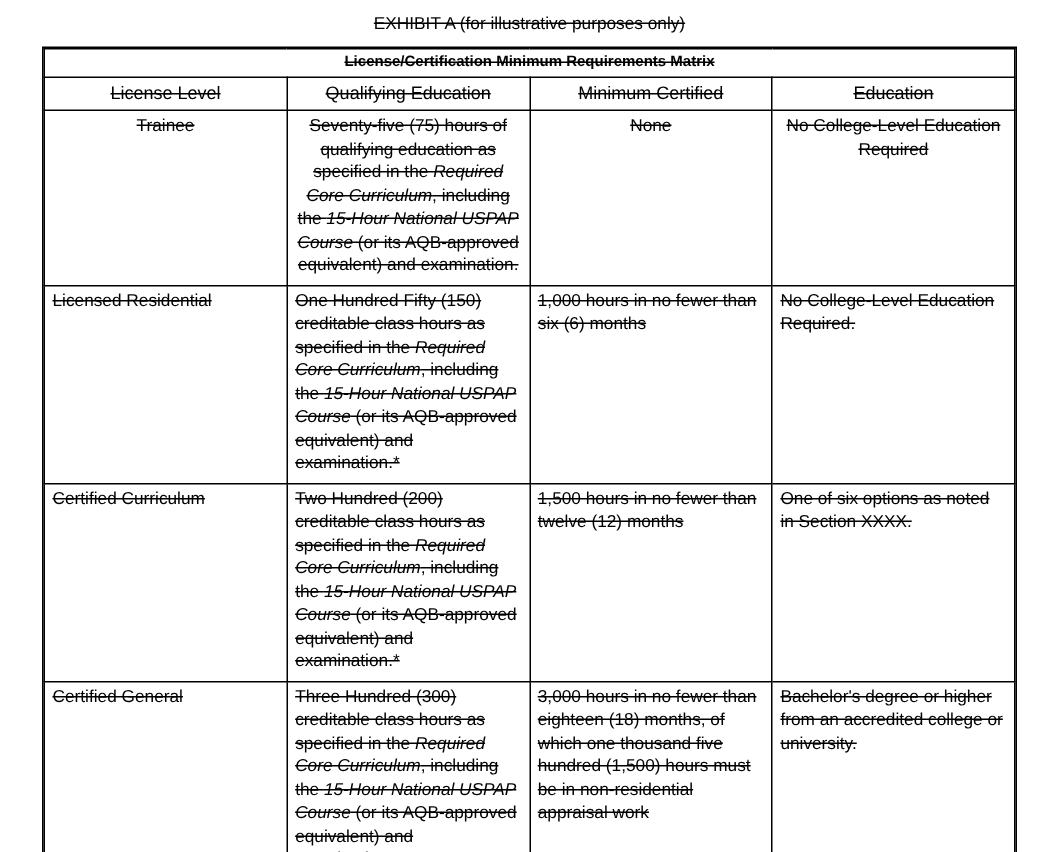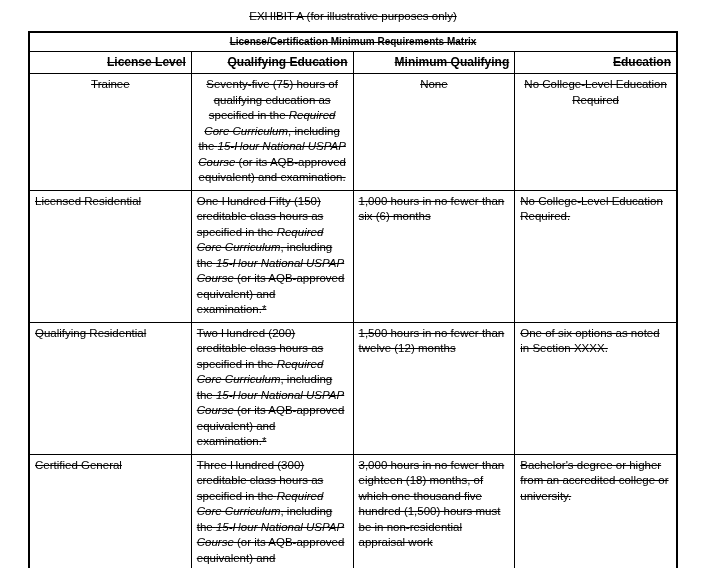--- a/index.html
+++ b/index.html
@@ -49,22 +49,22 @@
     box-sizing: border-box;
   }
   .title-row td {
     text-align: center;
     font-weight: bold;
     font-size: 10px;
     padding: 2px 4px 3px 4px;
     text-decoration: line-through;
   }
   .head-row td {
-    text-align: right;
-    font-weight: bold;
+    text-align: center;
+    font-weight: normal;
     font-size: 12px;
     padding: 2px 4px 3px 4px;
   }
   .head-row td .strike {
     text-decoration: line-through;
   }
   td.c0 { width: 124px; }
   td.c1 { width: 196px; }
   td.c2 { width: 158px; }
   td.c3 { width: 172px; }
@@ -91,21 +91,21 @@
 
   <div class="matrix-wrap">
     <table class="matrix">
       <tbody>
           <tr class="title-row">
         <td colspan="4">License/Certification Minimum Requirements Matrix</td>
       </tr>
       <tr class="head-row">
         <td class="c0"><span class="strike">License Level</span></td>
         <td class="c1"><span class="strike">Qualifying Education</span></td>
-        <td class="c2"><span class="strike">Minimum Qualifying</span></td>
+        <td class="c2"><span class="strike">Minimum Certified</span></td>
         <td class="c3"><span class="strike">Education</span></td>
       </tr>
 
       <tr class="row-trainee">
         <td class="c0">
           <div class="cell-text">Trainee</div>
         </td>
         <td class="c1">
           <div class="cell-text"><span>Seventy-five (75) hours of qualifying education as specified in the </span><em>Required Core Curriculum</em><span>, including the </span><em>15-Hour National USPAP Course</em><span> (or its AQB-approved equivalent) and examination.</span></div>
         </td>
@@ -127,21 +127,21 @@
         <td class="c2">
           <div class="cell-text">1,000 hours in no fewer than six (6) months</div>
         </td>
         <td class="c3">
           <div class="cell-text">No College-Level Education Required.</div>
         </td>
       </tr>
 
       <tr class="row-certres">
         <td class="c0">
-          <div class="cell-text">Qualifying Residential</div>
+          <div class="cell-text">Certified Curriculum</div>
         </td>
         <td class="c1">
           <div class="cell-text"><span>Two Hundred (200) creditable class hours as specified in the </span><em>Required Core Curriculum</em><span>, including the </span><em>15-Hour National USPAP Course</em><span> (or its AQB-approved equivalent) and examination.*</span></div>
         </td>
         <td class="c2">
           <div class="cell-text">1,500 hours in no fewer than twelve (12) months</div>
         </td>
         <td class="c3">
           <div class="cell-text">One of six options as noted in Section XXXX.</div>
         </td>

